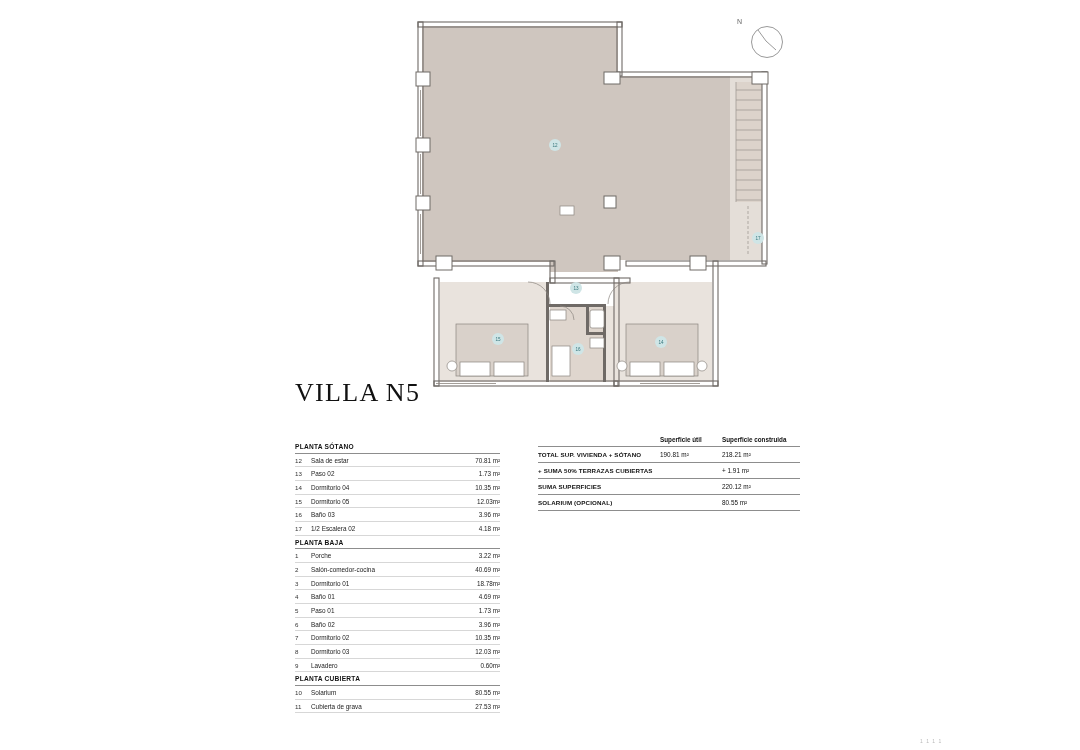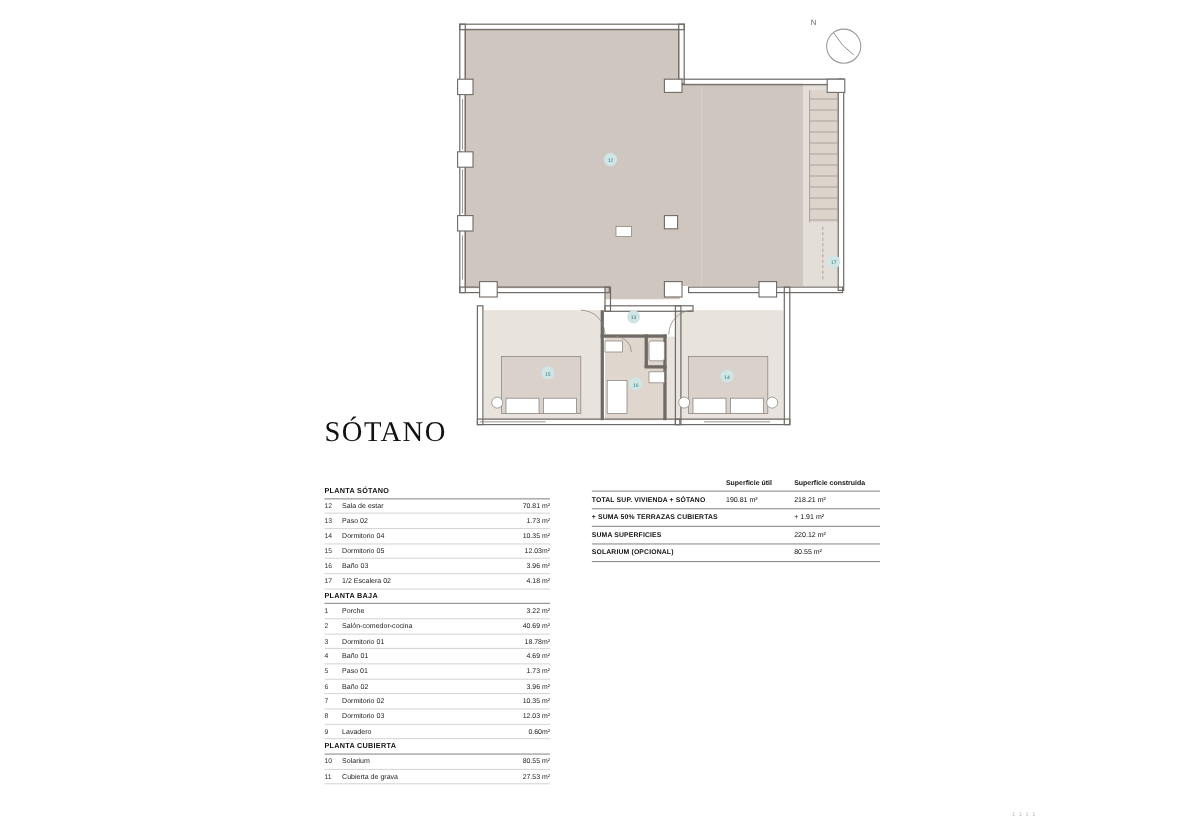--- a/index.html
+++ b/index.html
@@ -318,21 +318,21 @@
 <div class="compass">
   <div class="compass-n">N</div>
   <div class="compass-circle"></div>
   <svg width="56" height="48" style="position:absolute;left:0;top:0;">
     <line x1="31" y1="23" x2="23" y2="12" stroke="#8f8f8f" stroke-width="0.9"></line>
     <line x1="31" y1="23" x2="41" y2="32" stroke="#8f8f8f" stroke-width="0.9"></line>
   </svg>
 </div>
 
 <div id="title-block">
-  <div class="title-line">SÓTANO</div>
+  <div class="title-line">VILLA N5</div>
 </div>
 
 <div id="schedule">
 
   <div class="sched-header">PLANTA SÓTANO</div>
   <div class="sched-row">
     <span class="sched-num">12</span>
     <span class="sched-name">Sala de estar</span>
     <span class="sched-area">70.81 m²</span>
   </div>

